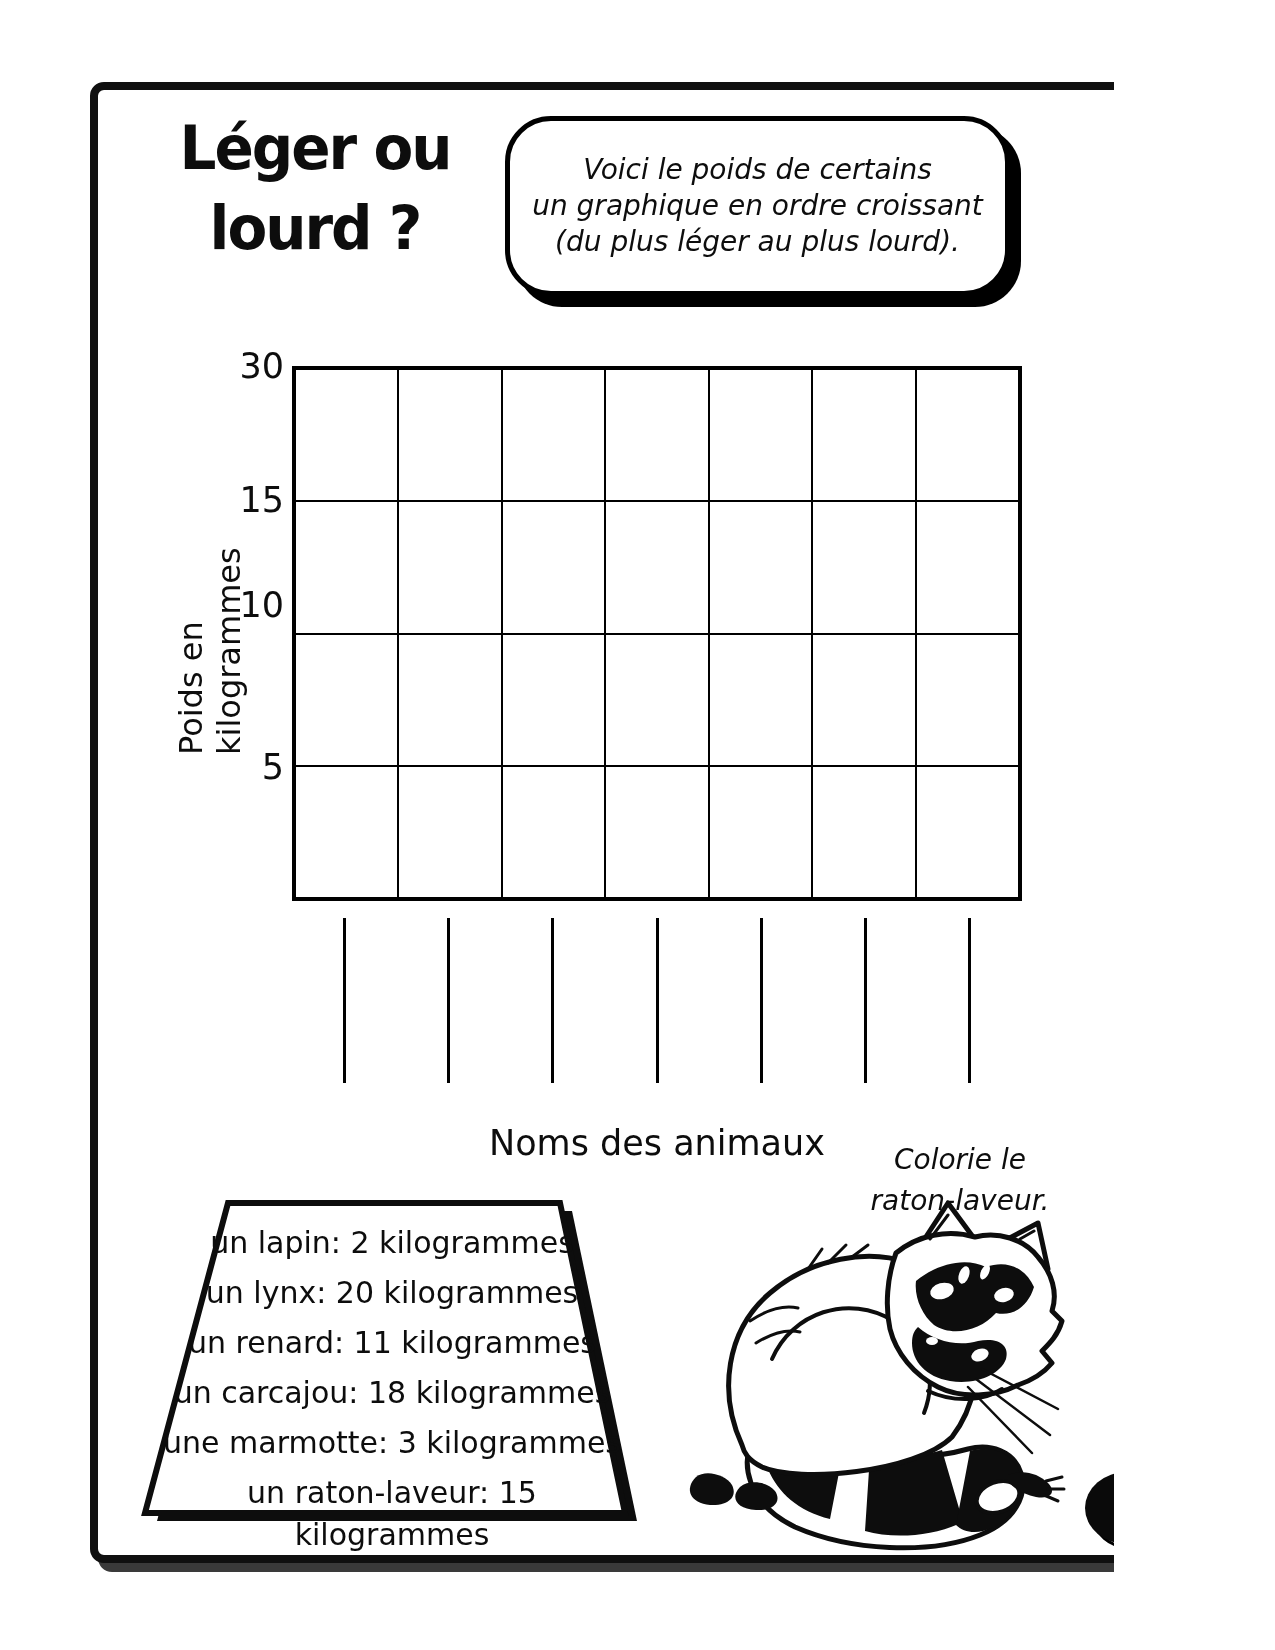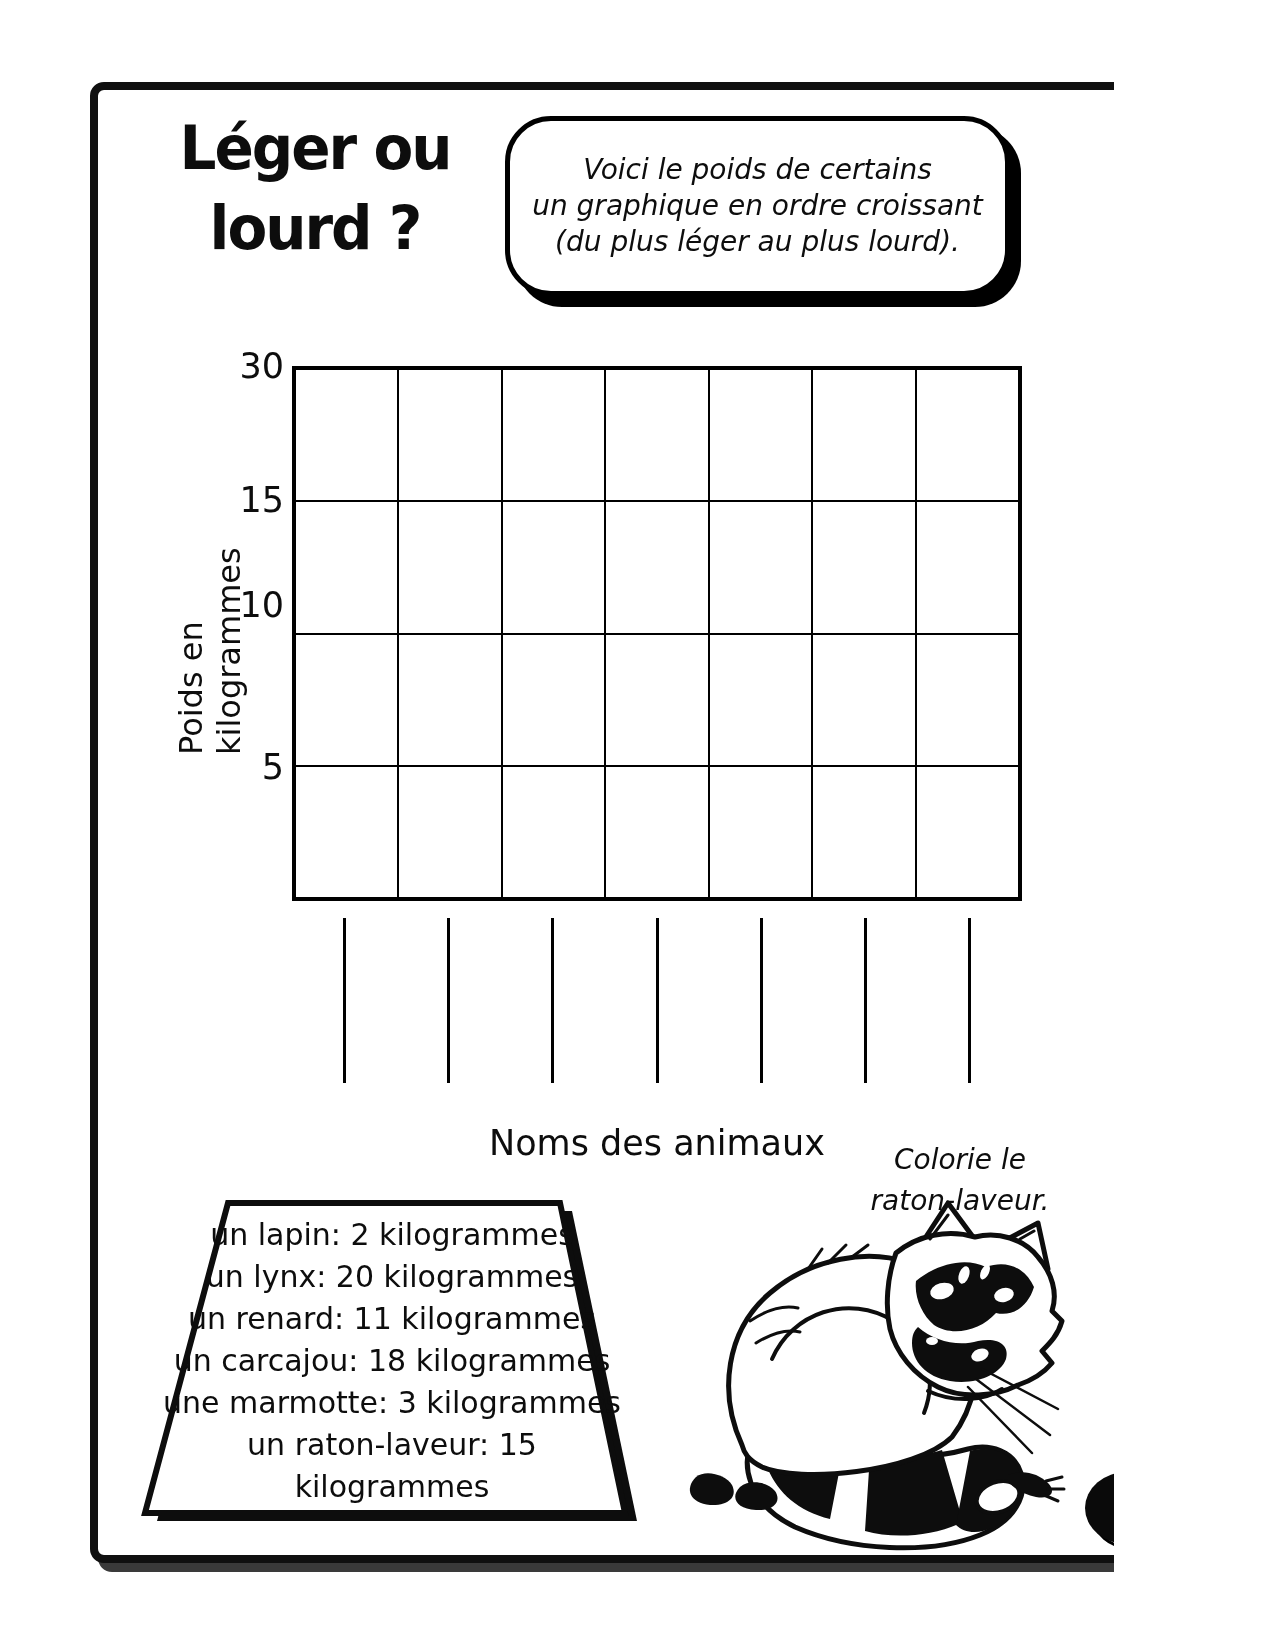--- a/index.html
+++ b/index.html
@@ -26,21 +26,21 @@
   .grid .cell{border:1.5px solid #000;}
   .xticks{position:absolute;left:292px;top:918px;width:730px;height:165px;}
   .xticks .tick{position:absolute;top:0;width:3px;height:165px;background:#000;}
   .x-axis-label{position:absolute;left:292px;top:1121px;width:730px;text-align:center;
         font-size:35px;line-height:44px;}
   .colorie{position:absolute;left:820px;top:1124px;width:280px;text-align:center;
         font-style:italic;font-size:28px;line-height:41px;margin-top:15px;}
   .colorie p{margin:0;}
   .trapezoid-svg{position:absolute;left:130px;top:1185px;width:520px;height:345px;}
   .weights{position:absolute;left:152px;top:1214px;width:480px;text-align:center;}
-  .weights p{margin:0;font-size:30px;line-height:42px;}
+  .weights p{margin:8px;font-size:30px;line-height:42px;}
   .raccoon-svg{position:absolute;left:680px;top:1145px;width:395px;height:420px;}
   .badge-ring{position:absolute;left:1091px;top:1478px;width:84px;height:72px;
         border:3px solid #000;border-radius:50%;box-sizing:border-box;}
   .badge{position:absolute;left:1085px;top:1472px;width:84px;height:72px;border-radius:50%;
         background:#0a0a0a;color:#fff;display:flex;align-items:center;justify-content:center;
         font-size:40px;}
 </style>
 </head>
 <body>
 

